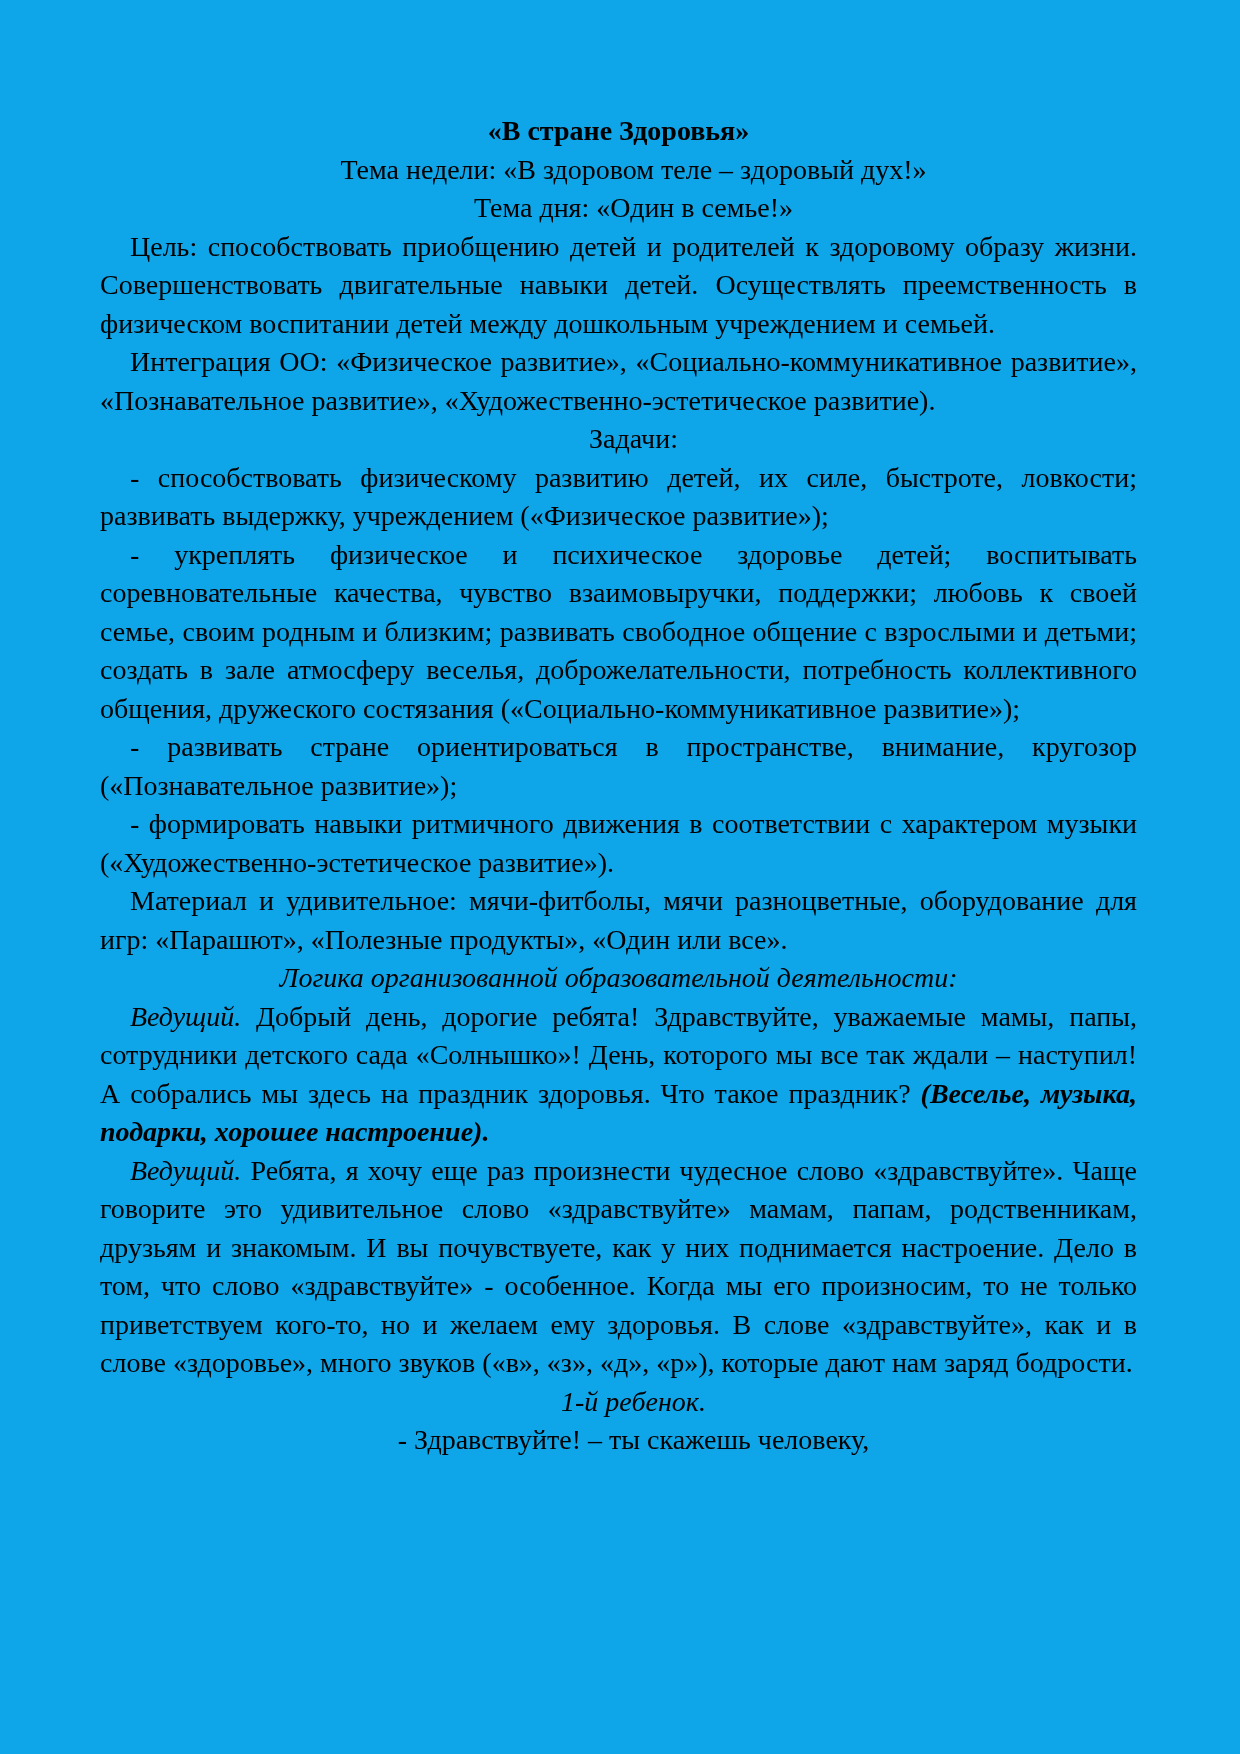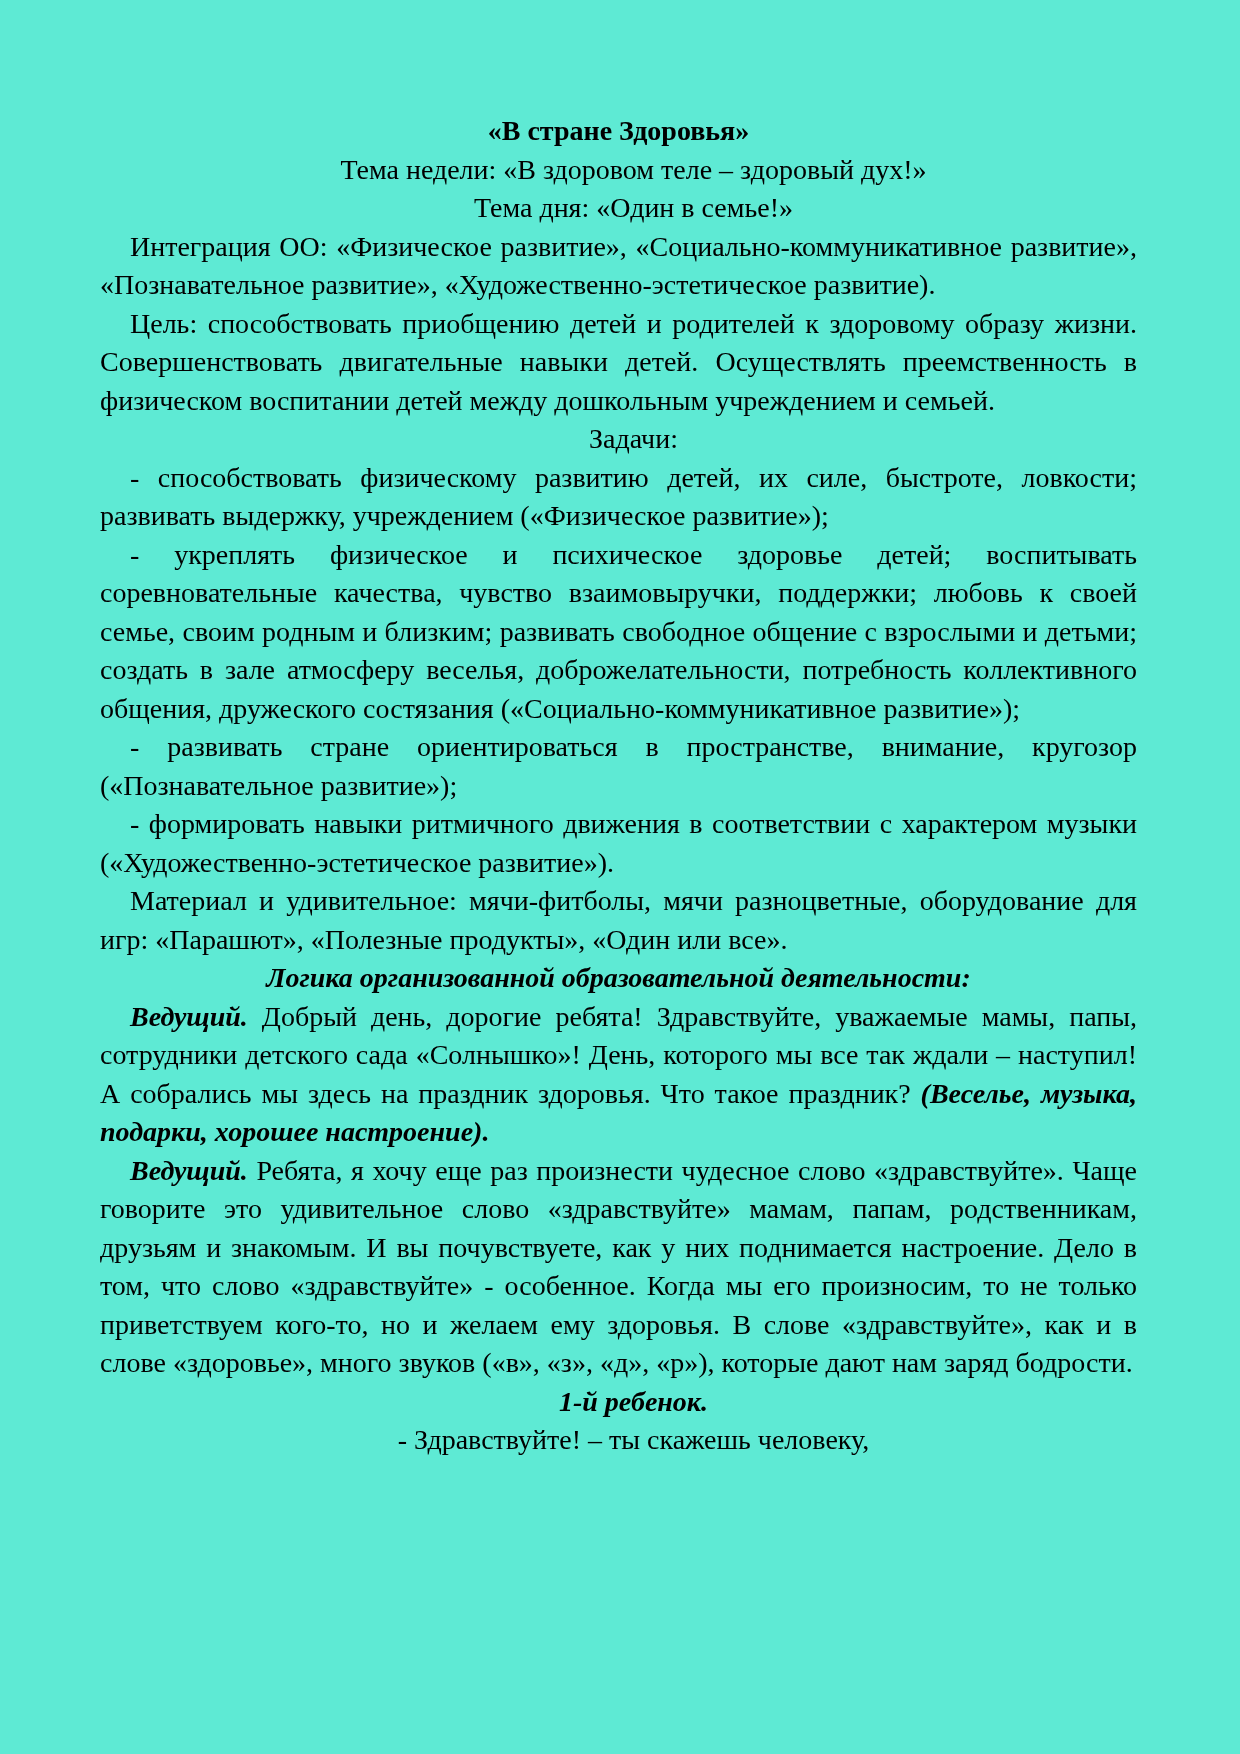--- a/index.html
+++ b/index.html
@@ -6,57 +6,57 @@
     margin: 0;
     padding: 0;
     background: #ffffff;
   }
   .page {
     position: relative;
     width: 1240px;
     height: 1754px;
     box-sizing: border-box;
     padding: 112px 103px 40px 100px;
-    background: #5eead4;
+    background: #0ea5e9;
     color: #000000;
     font-family: "Liberation Serif", "DejaVu Serif", serif;
     font-size: 28px;
     line-height: 38.5px;
     overflow: hidden;
   }
   .page p {
     margin: 0;
     text-indent: 30px;
     text-align: justify;
   }
   .page p.center {
     text-align: center;
     text-indent: 0;
   }
   .page p.left {
     text-align: center;
   }
   .bold   { font-weight: bold; }
-  .italic { font-style: italic; font-weight: bold; }
+  .italic { font-style: italic; }
 </style>
 </head>
 <body>
 
 <div class="page">
 
   <p class="center bold">«В стране Здоровья»</p>
 
 
   <p class="left">Тема недели: «В здоровом теле – здоровый дух!»</p>
 
   <p class="left">Тема дня: «Один в семье!»</p>
 
+  <p>Цель: способствовать приобщению детей и родителей к здоровому образу жизни. Совершенствовать двигательные навыки детей. Осуществлять преемственность в физическом воспитании детей между дошкольным учреждением и семьей.</p>
+
   <p>Интеграция ОО: «Физическое развитие», «Социально-коммуникативное развитие», «Познавательное развитие», «Художественно-эстетическое развитие).</p>
-
-  <p>Цель: способствовать приобщению детей и родителей к здоровому образу жизни. Совершенствовать двигательные навыки детей. Осуществлять преемственность в физическом воспитании детей между дошкольным учреждением и семьей.</p>
 
   <p class="left">Задачи:</p>
 
   <p>-  способствовать физическому развитию детей, их силе, быстроте, ловкости; развивать выдержку, учреждением («Физическое развитие»);</p>
 
   <p>- укреплять физическое и психическое здоровье детей; воспитывать соревновательные качества, чувство взаимовыручки, поддержки; любовь к своей семье, своим родным и близким; развивать свободное общение с взрослыми и детьми; создать в зале атмосферу веселья, доброжелательности, потребность коллективного общения, дружеского состязания («Социально-коммуникативное развитие»);</p>
 
   <p>- развивать стране ориентироваться в пространстве, внимание, кругозор («Познавательное развитие»);</p>
 
   <p>- формировать навыки ритмичного движения в соответствии с характером музыки («Художественно-эстетическое развитие»).</p>

